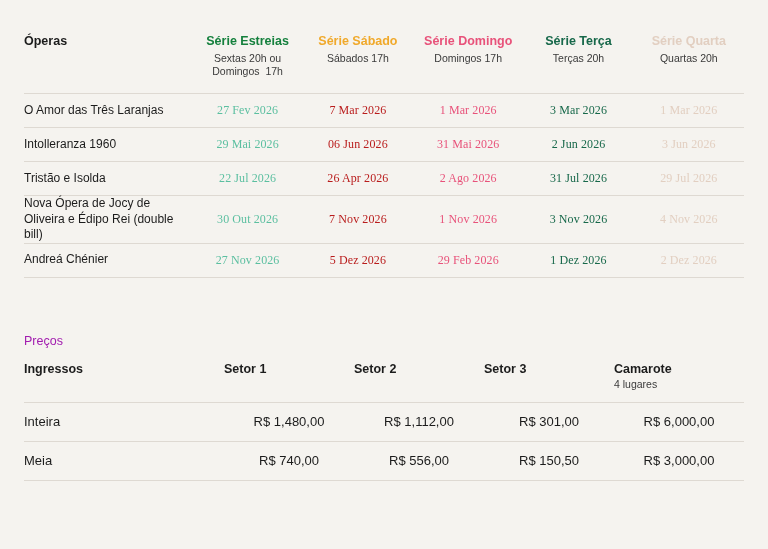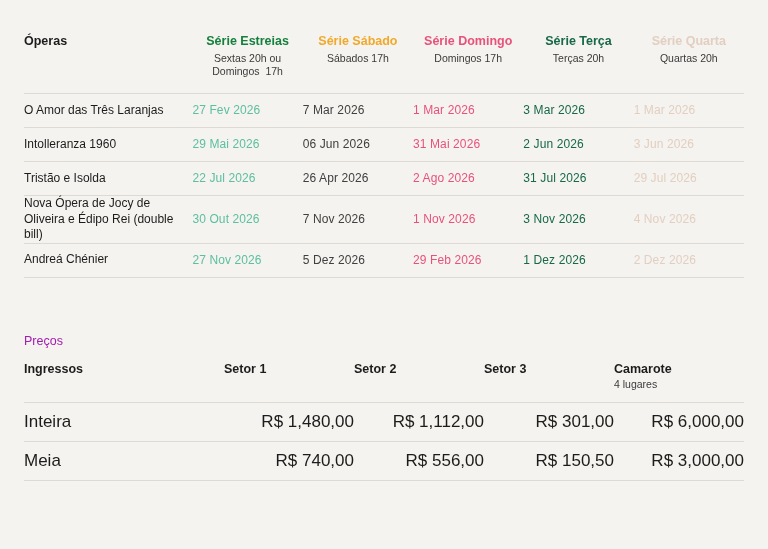--- a/index.html
+++ b/index.html
@@ -66,21 +66,21 @@
     margin-top: 2px;
   }
 
   .s0 .serie-name { color: #15803d; }
   .s1 .serie-name { color: #f0a92b; }
   .s2 .serie-name { color: #e8527a; }
   .s3 .serie-name { color: #17684a; }
   .s4 .serie-name { color: #e2cfc1; }
 
   .d0 { color: #5bbfa0; }
-  .d1 { color: #404040; }
+  .d1 { color: #b91c1c; }
   .d2 { color: #e8527a; }
   .d3 { color: #17684a; }
   .d4 { color: #e2cfc1; }
 
   .schedule tbody tr {
     border-top: 1px solid #ded9d2;
   }
   .schedule tbody tr:last-child {
     border-bottom: 1px solid #ded9d2;
   }
@@ -89,22 +89,24 @@
     font-size: 12px;
   }
   .opera-name {
     text-align: left;
     color: #1c1c1c;
     font-size: 12.5px;
     line-height: 1.3;
     padding-right: 10px;
   }
   .date-cell {
+    text-align: center;
     font-size: 12px;
     letter-spacing: 0.1px;
+    font-family: Liberation Serif, serif;
   }
   .row-tall td { height: 52px; }
 
   
   .prices-title {
     width: 720px;
     margin: 0 auto;
     font-size: 12.5px;
     color: #a21caf;
     margin-top: 56px;
@@ -143,24 +145,24 @@
     margin-top: 2px;
   }
   .prices tbody tr {
     border-top: 1px solid #ded9d2;
   }
   .prices tbody tr:last-child {
     border-bottom: 1px solid #ded9d2;
   }
   .prices tbody td {
     height: 38px;
-    font-size: 17px;
+    font-size: 13px;
   }
   .p-label { text-align: left; }
-  .p-val { text-align: right; }
+  .p-val { text-align: center; }
 </style>
 </head>
 <body>
 
 <div class="page">
 
   <table class="schedule">
     <colgroup>
       <col class="col-opera">
       <col class="col-serie">

